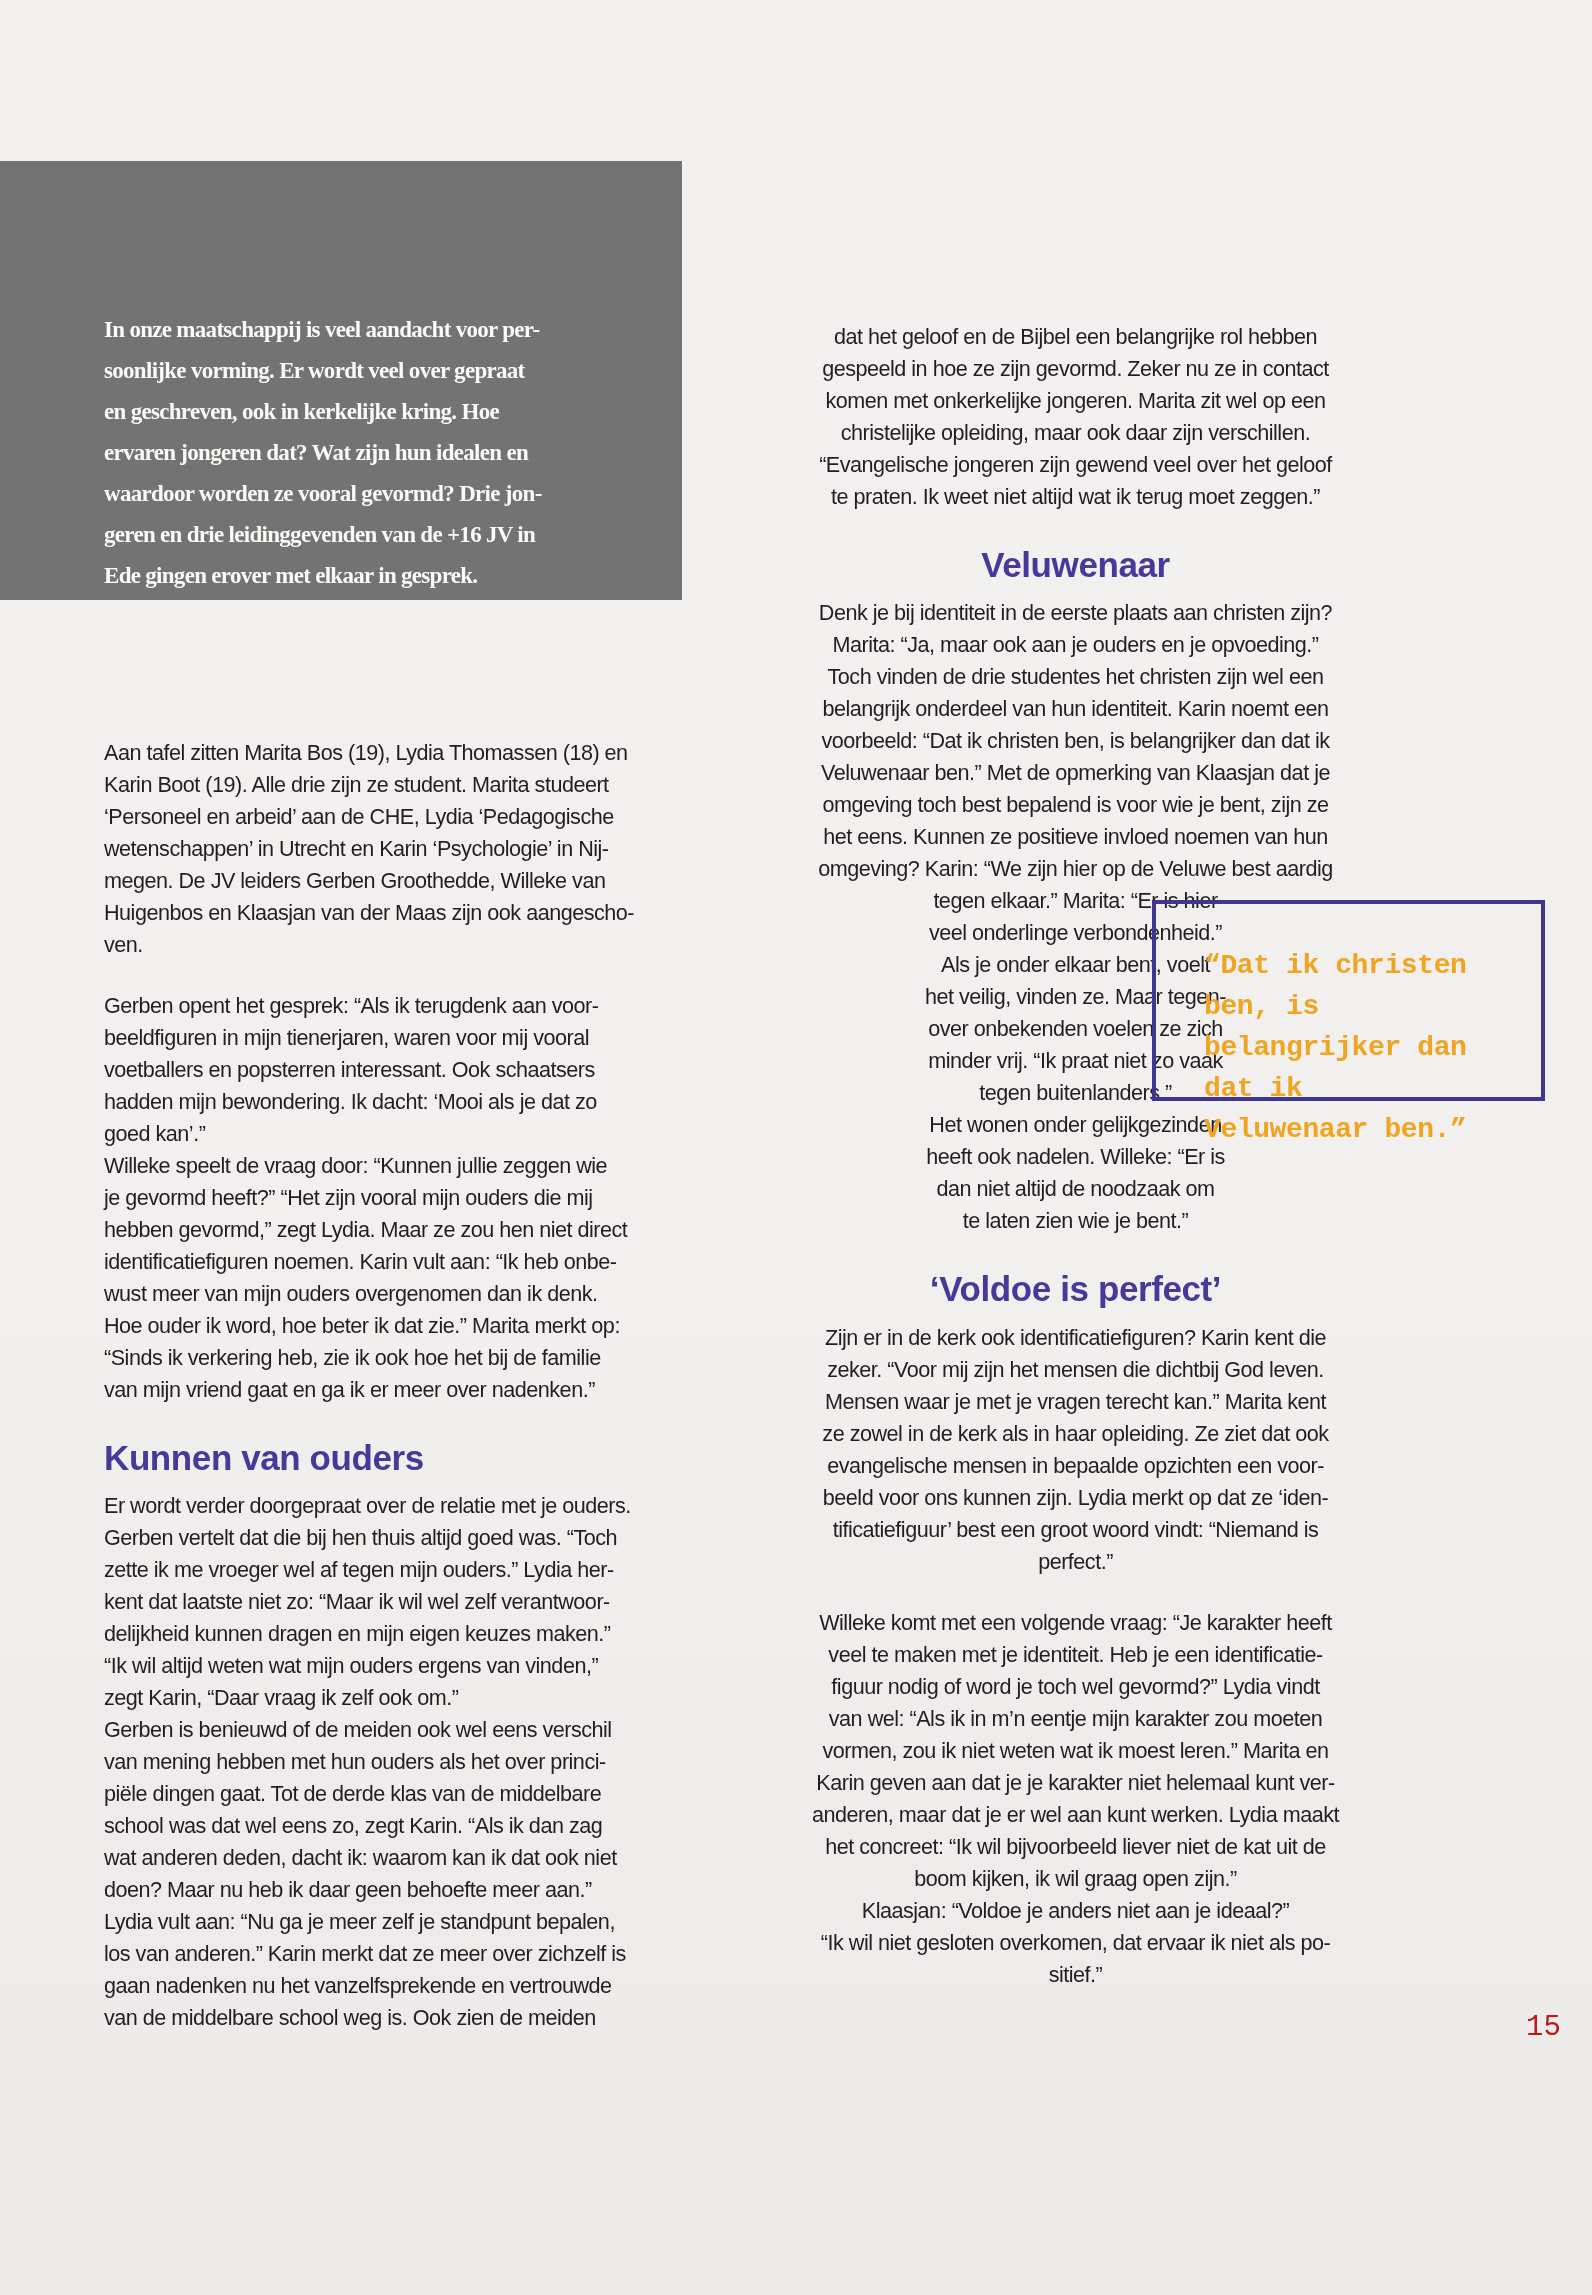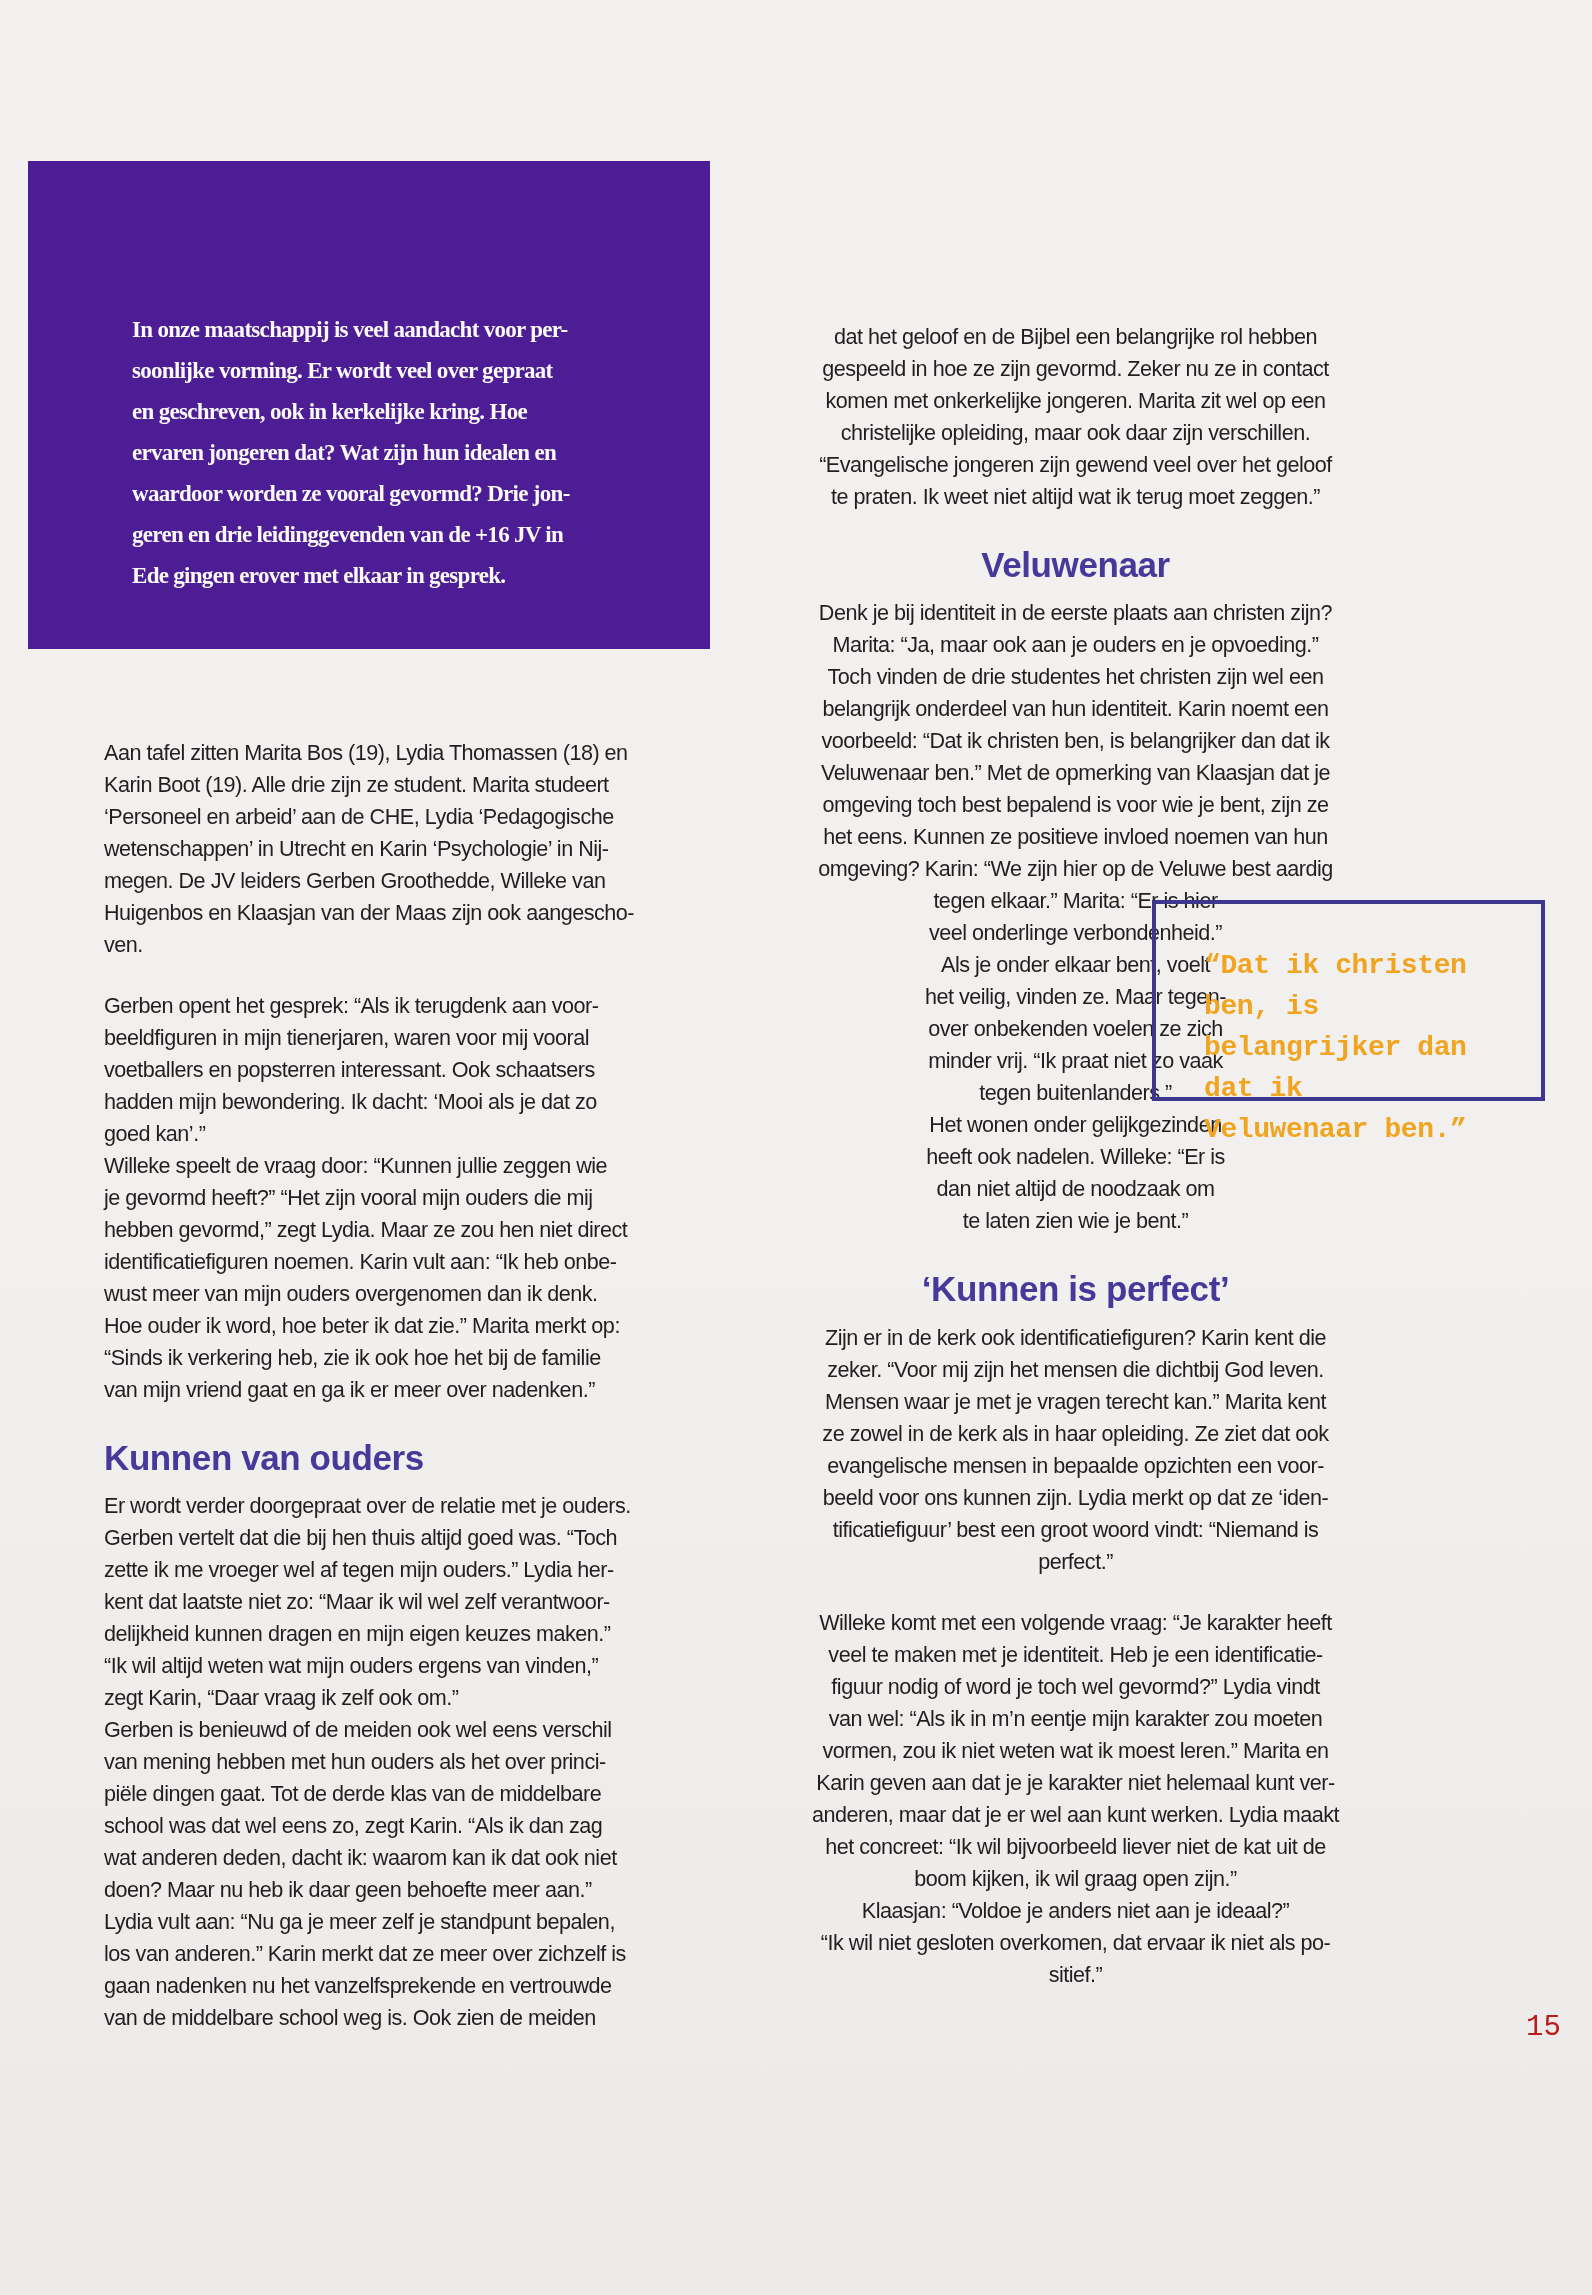--- a/index.html
+++ b/index.html
@@ -3,23 +3,22 @@
 <meta charset="utf-8">
 <style>
   html,body{margin:0;padding:0;}
   body{
     width:1592px;height:2295px;position:relative;overflow:hidden;
     background:linear-gradient(180deg,#f2f1ef 0%,#f1f0ee 55%,#eceae8 100%);
     font-family:"Liberation Sans",sans-serif;
   }
   .page{position:absolute;inset:0;}
   .intro-box{
-    position:absolute;left:0;top:161px;width:682px;height:488px;
-    background:#4c1d95;
-    margin-left:28px;
+    position:absolute;left:0;top:161px;width:682px;height:439px;
+    background:#737373;
   }
   .intro-text{
     position:absolute;left:104px;top:148px;width:570px;
     font-family:"Liberation Serif",serif;font-weight:bold;
     font-size:23px;line-height:41px;letter-spacing:-0.7px;
     color:#fbfaf7;white-space:pre-line;
   }
   .col{position:absolute;width:595px;color:#221e1f;}
   .col-left{left:104px;top:737px;}
   .col-right{left:778px;top:321px;text-align:center;}
@@ -124,21 +123,21 @@
 veel onderlinge verbondenheid.”
 Als je onder elkaar bent, voelt
 het veilig, vinden ze. Maar tegen-
 over onbekenden voelen ze zich
 minder vrij. “Ik praat niet zo vaak
 tegen buitenlanders.”
 Het wonen onder gelijkgezinden
 heeft ook nadelen. Willeke: “Er is
 dan niet altijd de noodzaak om
 te laten zien wie je bent.”</div>
-    <h2 class="heading">‘Kunnen is perfect’</h2>
+    <h2 class="heading">‘Voldoe is perfect’</h2>
     <div class="para">Zijn er in de kerk ook identificatiefiguren? Karin kent die
 zeker. “Voor mij zijn het mensen die dichtbij God leven.
 Mensen waar je met je vragen terecht kan.” Marita kent
 ze zowel in de kerk als in haar opleiding. Ze ziet dat ook
 evangelische mensen in bepaalde opzichten een voor-
 beeld voor ons kunnen zijn. Lydia merkt op dat ze ‘iden-
 tificatiefiguur’ best een groot woord vindt: “Niemand is
 perfect.”</div>
     <div class="para">Willeke komt met een volgende vraag: “Je karakter heeft
 veel te maken met je identiteit. Heb je een identificatie-

